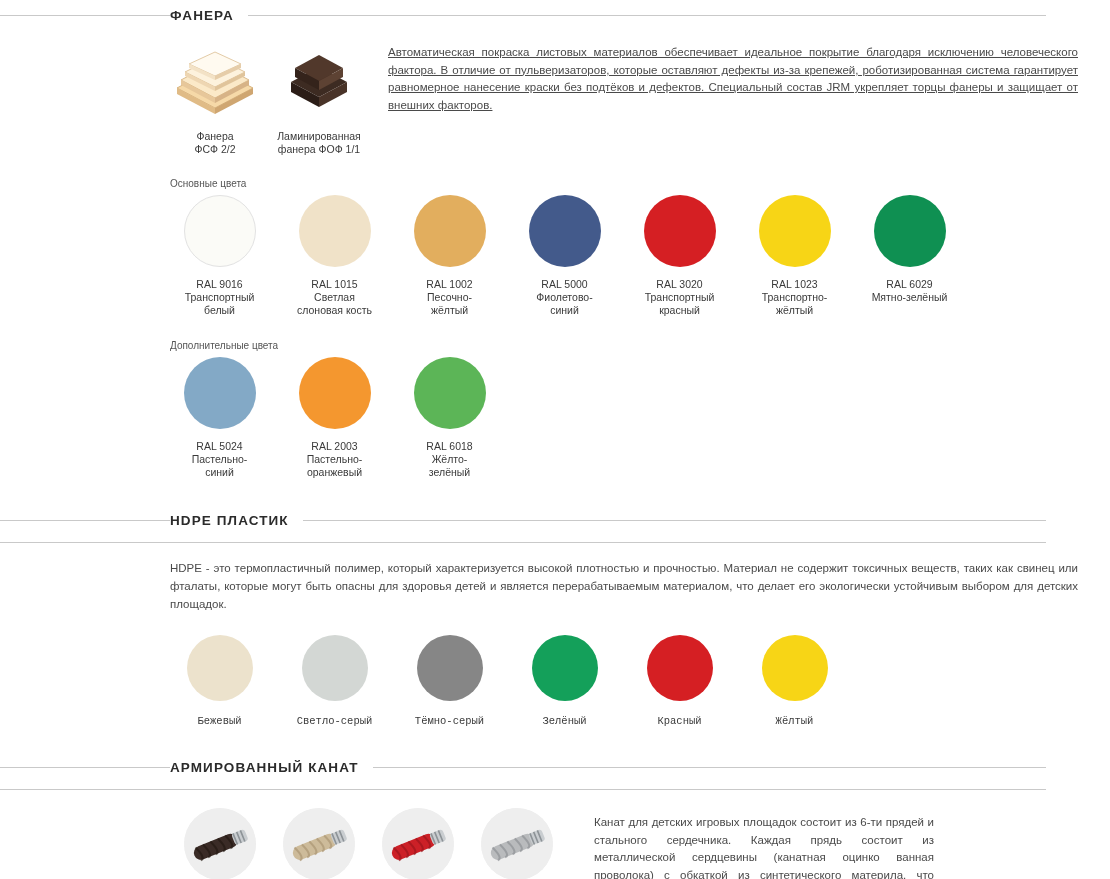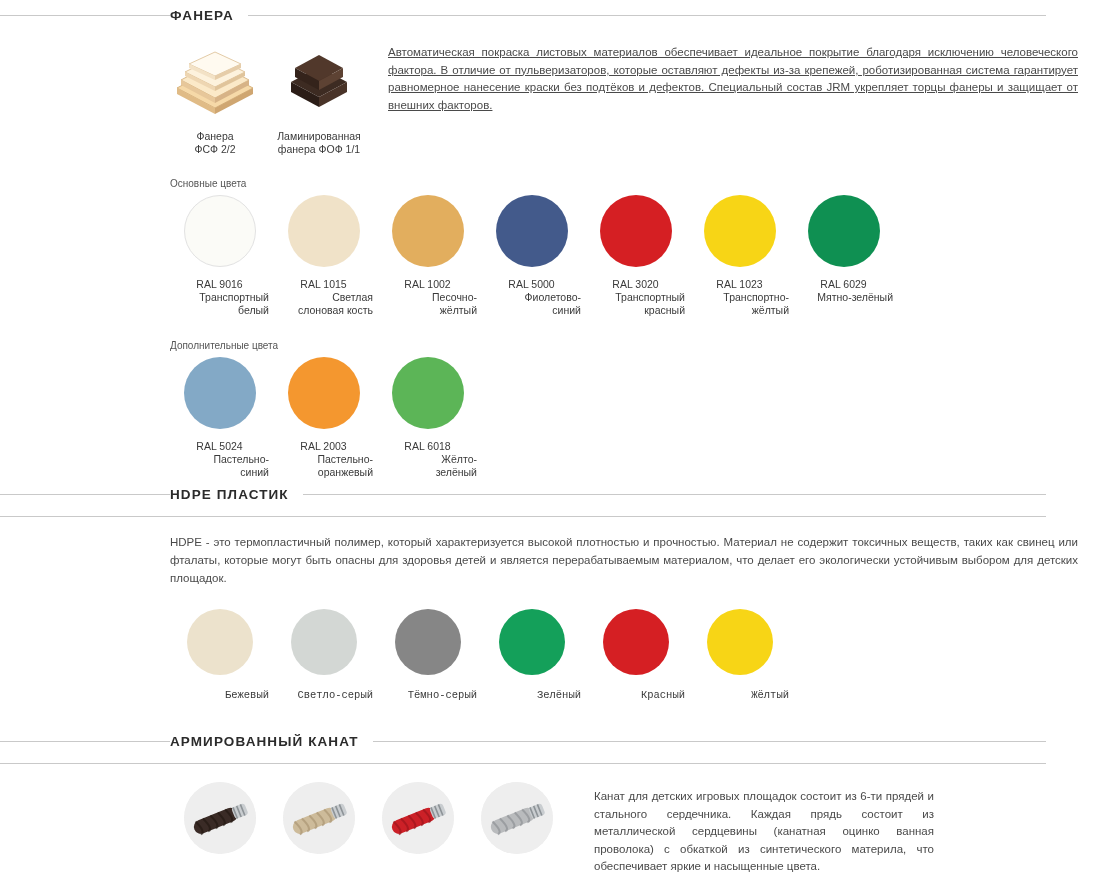--- a/index.html
+++ b/index.html
@@ -95,21 +95,21 @@
   
   .sub-label {
     font-size: 10px;
     color: #555;
     margin-top: 22px;
     margin-bottom: 2px;
   }
   
   .swatch-row {
     display: flex;
-    gap: 5px;
+    gap: 16px;
     margin-top: 6px;
   }
   .swatch {
     width: 99px;
     text-align: center;
   }
   .swatch-dot {
     width: 72px;
     height: 72px;
     border-radius: 50%;
@@ -122,21 +122,20 @@
     margin-top: 11px;
     font-size: 10.5px;
     line-height: 13.2px;
     color: #3a3a3a;
   }
   .swatch-cap .code {
     display: block;
   }
   .swatch-cap .name {
     display: block;
-    text-align: right;
   }
   
   .hdpe-row .swatch { width: 99px; }
   .hdpe-row .swatch-dot { width: 66px; height: 66px; }
   .hdpe-row .swatch-cap { margin-top: 14px; }
   
   .plain-text {
     font-size: 11.5px;
     line-height: 18px;
     text-align: justify;
@@ -317,21 +316,21 @@
     <div class="swatch">
       <div class="swatch-dot" style="background:#5cb557"></div>
       <div class="swatch-cap">
         <span class="code">RAL 6018</span>
         <span class="name" style="white-space:pre-line">Жёлто-
 зелёный</span>
       </div>
     </div>
   </div>
 
-  <div class="section-head" style="text-align:right;">
+  <div class="section-head" style="margin-top:26px;text-align:right;">
     <div class="rule"></div>
     <div class="rule second"></div>
     <div class="section-title">HDPE ПЛАСТИК</div>
   </div>
 
   <div class="plain-text" style="margin-top:24px;">HDPE - это термопластичный полимер, который характеризуется высокой плотностью и прочностью. Материал не содержит токсичных веществ, таких как свинец или фталаты, которые могут быть опасны для здоровья детей и является перерабатываемым материалом, что делает его экологически устойчивым выбором для детских площадок.</div>
 
   <div class="swatch-row hdpe-row" style="margin-top:22px;font-family:Liberation Mono, monospace;">
     <div class="swatch">
       <div class="swatch-dot" style="background:#ece2cc"></div>

